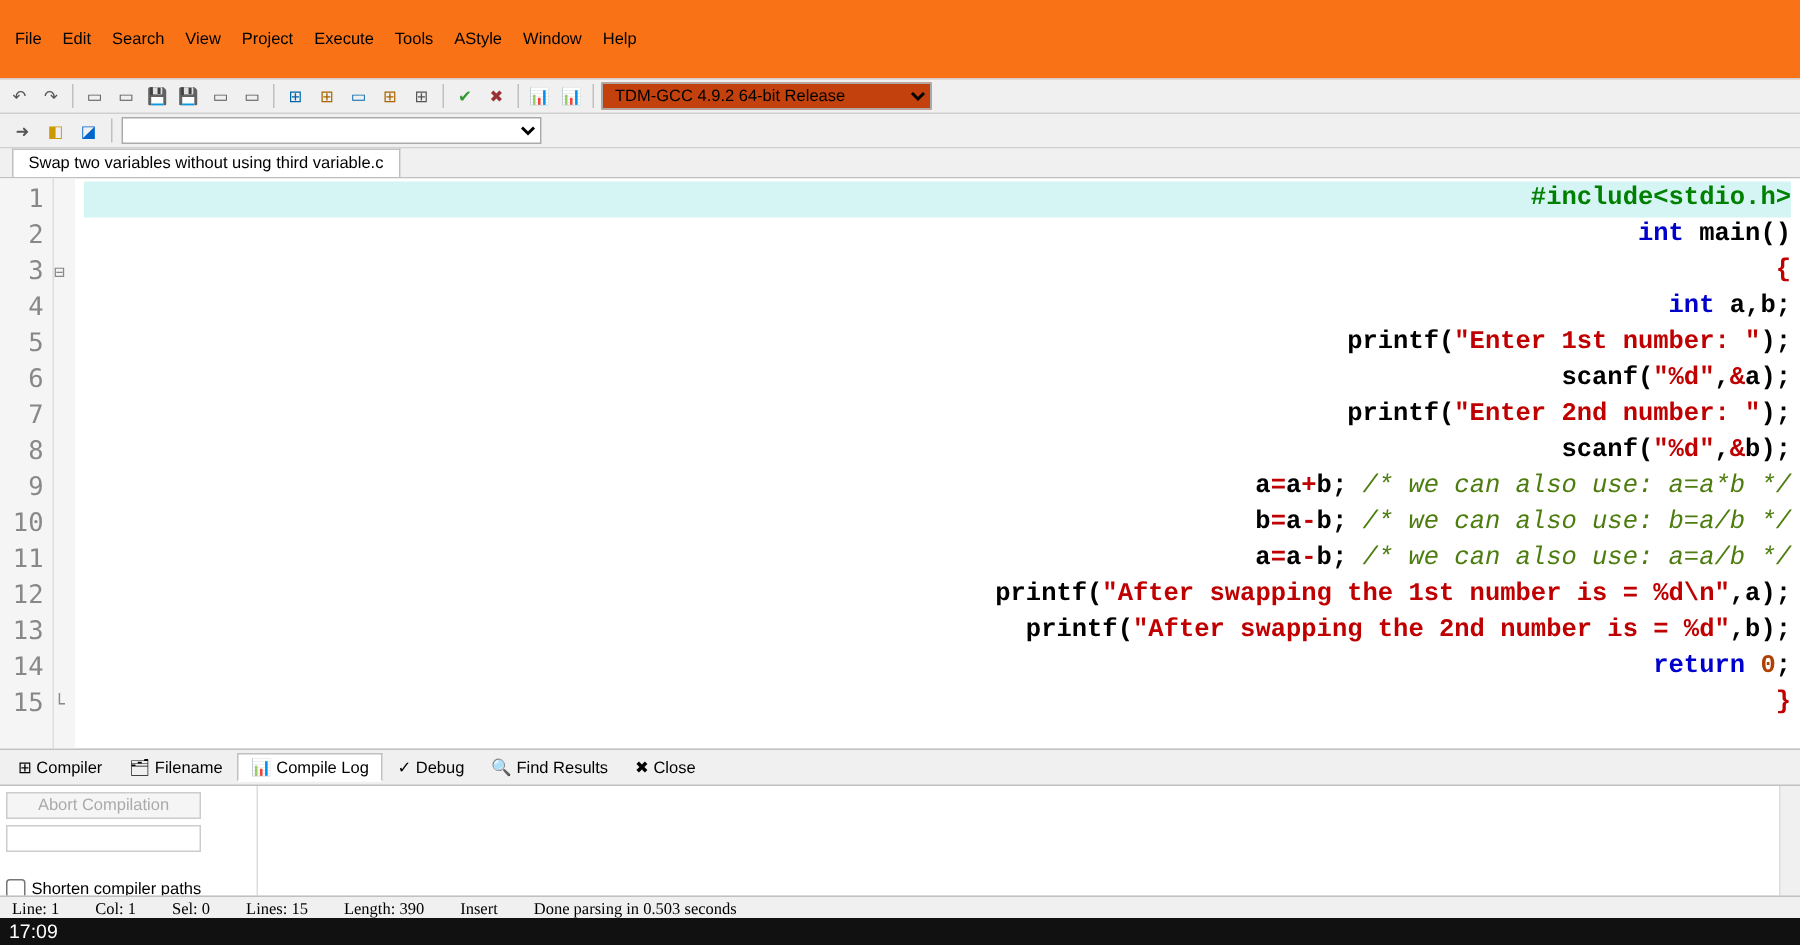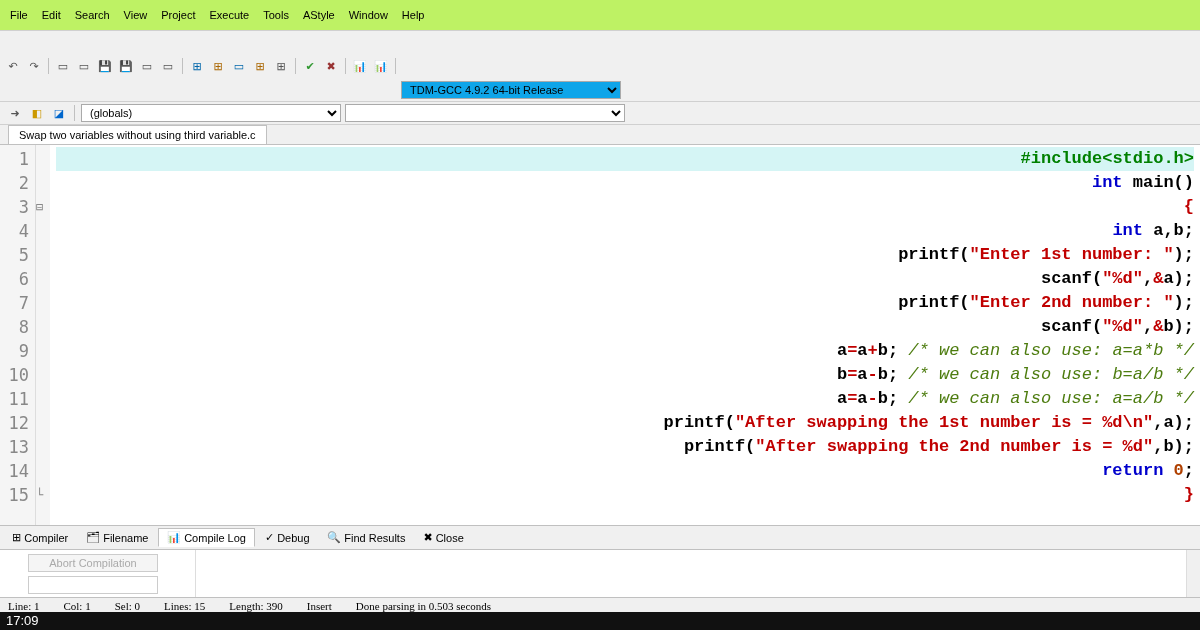--- a/index.html
+++ b/index.html
@@ -1,22 +1,22 @@
 <!DOCTYPE html>
 <html><head>
 <meta charset="utf-8">
 <style>
 * { box-sizing: border-box; margin: 0; padding: 0; }
 body { font-family: "Segoe UI", Tahoma, sans-serif; font-size: 11px; background: #f0f0f0; width: 1200px; height: 630px; overflow: hidden; position: relative; }
-.menubar { background: #bef264; padding: 7px 4px; display: flex; gap: 2px; border-bottom: 1px solid #d0d0d0; align-items: center; }
+.menubar { background: #f97316; padding: 18px 4px; display: flex; gap: 2px; border-bottom: 1px solid #d0d0d0; align-items: center; }
 .menubar span { padding: 2px 6px; cursor: default; }
 .toolbar { background: #f0f0f0; padding: 2px 4px; display: flex; align-items: center; gap: 3px; border-bottom: 1px solid #d0d0d0; }
 .tb-btn { width: 18px; height: 18px; display: inline-flex; align-items: center; justify-content: center; font-size: 11px; color: #555; }
 .tb-sep { width: 1px; height: 16px; background: #c0c0c0; margin: 0 2px; }
-.compiler-sel { border: 1px solid #aaa; background: #0ea5e9; font-size: 11px; padding: 1px 4px; width: 220px; height: 18px; margin-top: 48px; }
+.compiler-sel { border: 1px solid #aaa; background: #c2410c; font-size: 11px; padding: 1px 4px; width: 220px; height: 18px; }
 .toolbar2 { background: #f0f0f0; padding: 2px 6px; display: flex; align-items: center; gap: 4px; border-bottom: 1px solid #d0d0d0; }
 .scope-sel { border: 1px solid #aaa; background: #fff; font-size: 11px; padding: 1px 4px; width: 260px; height: 18px; }
 .tabbar { background: #f0f0f0; padding: 0 8px; border-bottom: 1px solid #c0c0c0; }
 .tab { display: inline-block; padding: 3px 10px; background: #fff; border: 1px solid #c0c0c0; border-bottom: none; font-size: 11px; }
 .editor { display: flex; background: #fff; height: 380px; overflow: hidden; }
 .gutter { background: #f5f5f5; text-align: right; padding: 2px 6px 2px 2px; color: #888; font-family: Consolas, monospace; font-size: 17px; line-height: 24px; user-select: none; min-width: 36px; border-right: 1px solid #ddd; }
 .fold { width: 14px; background: #f5f5f5; font-family: Consolas, monospace; font-size: 12px; line-height: 24px; color: #888; padding-top: 2px; }
 .code { font-family: Consolas, "Courier New", monospace; font-size: 17px; line-height: 24px; padding: 2px 6px; white-space: pre; font-weight: bold; flex: 1; text-align: right; }
 .code .line1 { background: #d5f5f5; display: block; }
 .kw { color: #0000cc; }
@@ -24,21 +24,21 @@
 .fn { color: #000; }
 .str { color: #c00000; }
 .num { color: #b04000; }
 .cm { color: #4d7c0f; font-style: italic; font-weight: normal; }
 .op { color: #c00000; }
 .brace { color: #c00000; }
 .bottom-tabs { background: #f0f0f0; border-top: 1px solid #c0c0c0; border-bottom: 1px solid #c0c0c0; padding: 2px 4px; display: flex; gap: 2px; }
 .btab { padding: 2px 8px; font-size: 11px; display: flex; align-items: center; gap: 3px; cursor: default; }
 .btab.active { background: #fff; border: 1px solid #c0c0c0; border-bottom: 1px solid #fff; }
 .log-area { display: flex; background: #fff; height: 105px; }
-.log-left { width: 172px; border-right: 1px solid #ddd; padding: 4px; margin-left: 24px; }
+.log-left { width: 172px; border-right: 1px solid #ddd; padding: 4px; }
 .log-btn { border: 1px solid #ccc; background: #f5f5f5; color: #aaa; padding: 2px 6px; font-size: 11px; width: 130px; margin-bottom: 4px; text-align: center; }
 .log-check { font-size: 11px; display: flex; align-items: center; gap: 4px; margin-top: 18px; }
 .log-out { flex: 1; font-family: Consolas, monospace; font-size: 11px; padding: 3px 6px; white-space: pre; overflow: auto; position: relative; }
 .statusbar { background: #f0f0f0; border-top: 1px solid #c0c0c0; padding: 2px 8px; font-size: 11px; display: flex; gap: 24px; position: absolute; bottom: 16px; left: 0; right: 0; font-family: Liberation Serif, serif; }
 .taskbar { position: absolute; bottom: 0; left: 0; right: 0; height: 18px; background: #111; color: #fff; font-size: 13px; display: flex; justify-content: flex-start; padding: 1px 6px; }
 .ic { display: inline-block; }
 select { font-family: inherit; }
 .scroll-v { position: absolute; right: 0; top: 0; bottom: 16px; width: 14px; background: #f0f0f0; border-left: 1px solid #ddd; }
 .scroll-h { position: absolute; left: 150px; right: 14px; bottom: 0; height: 14px; background: #f0f0f0; border-top: 1px solid #ddd; display:flex; justify-content:space-between; align-items:center; padding:0 2px; color:#888;}
 </style>
@@ -82,21 +82,20 @@
   <span class="tb-btn" style="color:#36c">📊</span>
   <span class="tb-sep"></span>
   <select class="compiler-sel"><option>TDM-GCC 4.9.2 64-bit Release</option></select>
 </div>
 
 <div class="toolbar2">
   <span class="tb-btn">➜</span>
   <span class="tb-btn" style="color:#c90">◧</span>
   <span class="tb-btn" style="color:#06c">◪</span>
   <span class="tb-sep"></span>
-  <select class="scope-sel"><option>(globals)</option></select>
   <select class="scope-sel" style="width:280px"><option></option></select>
 </div>
 
 <div class="tabbar">
   <div class="tab">Swap two variables without using third variable.c</div>
 </div>
 
 <div class="editor">
   <div class="gutter" id="gutter">
       <div>1</div>

